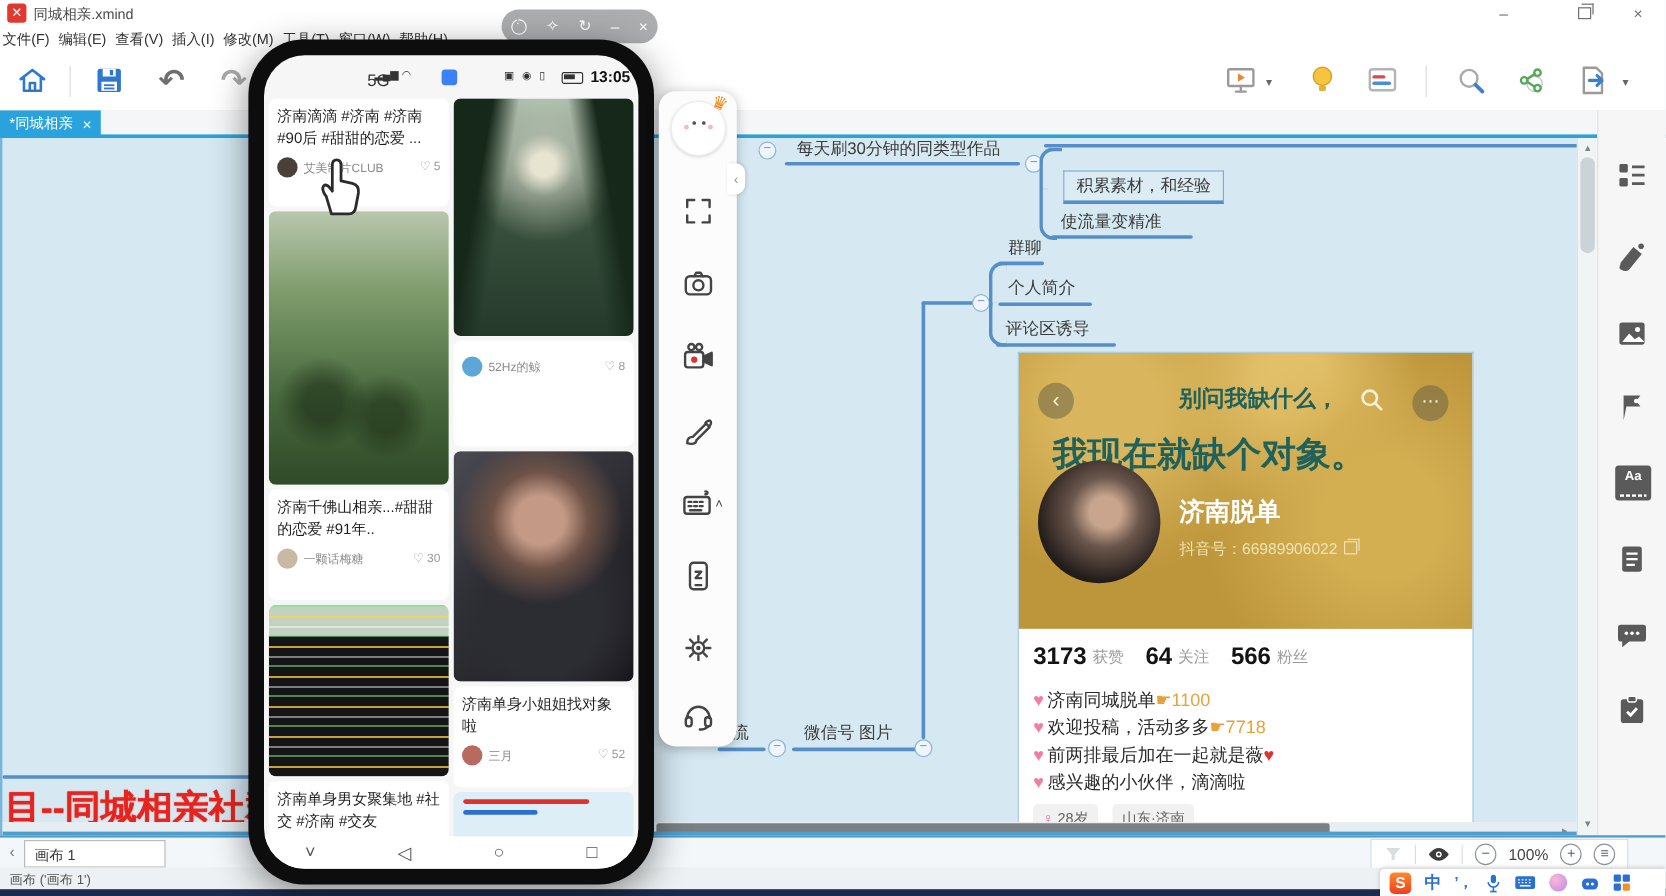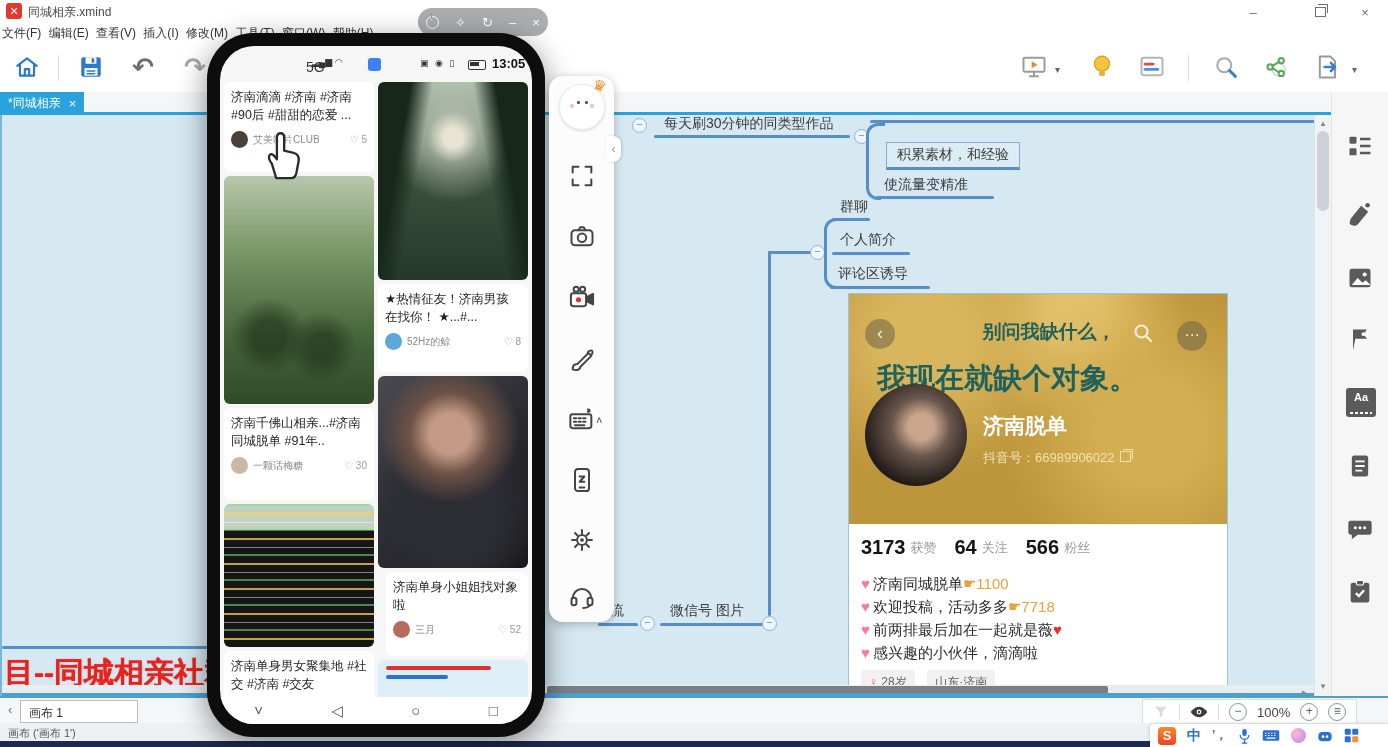--- a/index.html
+++ b/index.html
@@ -409,21 +409,21 @@
           <span class="fava" style="background:#4a4038;"></span>
           <span class="fname">艾美制片CLUB</span>
           <span class="flikes">♡ 5</span>
         </div>
       </div>
       <div class="cover" style="height:228px;background:
            radial-gradient(circle at 30% 70%,rgba(20,35,15,.5) 0 8%,transparent 20%),
            radial-gradient(circle at 65% 75%,rgba(25,40,18,.5) 0 7%,transparent 18%),
            linear-gradient(#b9c7ad,#7d9b6b 30%,#46663c 70%,#2f4a28);"></div>
       <div class="fcard" style="height:92px;">
-        <div class="ftitle">济南千佛山相亲...#济南同城脱单 #91年..</div>
+        <div class="ftitle">济南千佛山相亲...#甜甜的恋爱 #91年..</div>
         <div class="frow">
           <span class="fava" style="background:#c9b9a4;"></span>
           <span class="fname">一颗话梅糖</span>
           <span class="flikes">♡ 30</span>
         </div>
       </div>
       <div class="cover" style="height:143px;background:
            repeating-linear-gradient(0deg,transparent 0 7px,rgba(255,210,74,.75) 7px 9px,transparent 9px 16px,rgba(126,224,129,.55) 16px 18px,transparent 18px 24px,rgba(255,255,255,.45) 24px 25px),
            linear-gradient(#c3d2c0 0 26px,#151515 26px);"></div>
       <div class="fcard" style="height:50px;">
@@ -431,32 +431,31 @@
       </div>
     </div>
 
     <div class="col" style="left:158px;">
       <div class="cover" style="height:198px;background:
            linear-gradient(100deg,#16281a 0 18%,transparent 30%),
            linear-gradient(260deg,#16281a 0 18%,transparent 30%),
            radial-gradient(circle at 50% 28%,#e8e4d2 0 6%,rgba(200,205,190,.55) 16%,transparent 40%),
            linear-gradient(#aebfae,#3c5340 45%,#24392a);"></div>
       <div class="fcard" style="height:88px;">
-        <div class="ftitle">★热情征友！济南男孩在找你！ ★...#...</div>
         <div class="frow">
           <span class="fava" style="background:#5aa7d8;"></span>
           <span class="fname">52Hz的鲸</span>
           <span class="flikes">♡ 8</span>
         </div>
       </div>
       <div class="cover" style="height:192px;background:
            radial-gradient(circle at 48% 30%,#c49a86 0 13%,#6e5247 26%,transparent 45%),
            radial-gradient(circle at 50% 72%,#2c2c33 0 30%,transparent 60%),
            linear-gradient(135deg,#4a4a52,#27272c 60%,#141417);"></div>
-      <div class="fcard" style="height:84px;margin-left:8px;">
+      <div class="fcard" style="height:84px;">
         <div class="ftitle">济南单身小姐姐找对象啦</div>
         <div class="frow">
           <span class="fava" style="background:#b86a5e;"></span>
           <span class="fname">三月</span>
           <span class="flikes">♡ 52</span>
         </div>
       </div>
       <div class="cover" style="height:44px;background:#ddeef7;padding:6px 8px 0;box-sizing:border-box;">
         <div style="height:4px;width:78%;background:#e03131;border-radius:2px;margin-bottom:5px;"></div>
         <div style="height:4px;width:46%;background:#2a6fd4;border-radius:2px;"></div>

